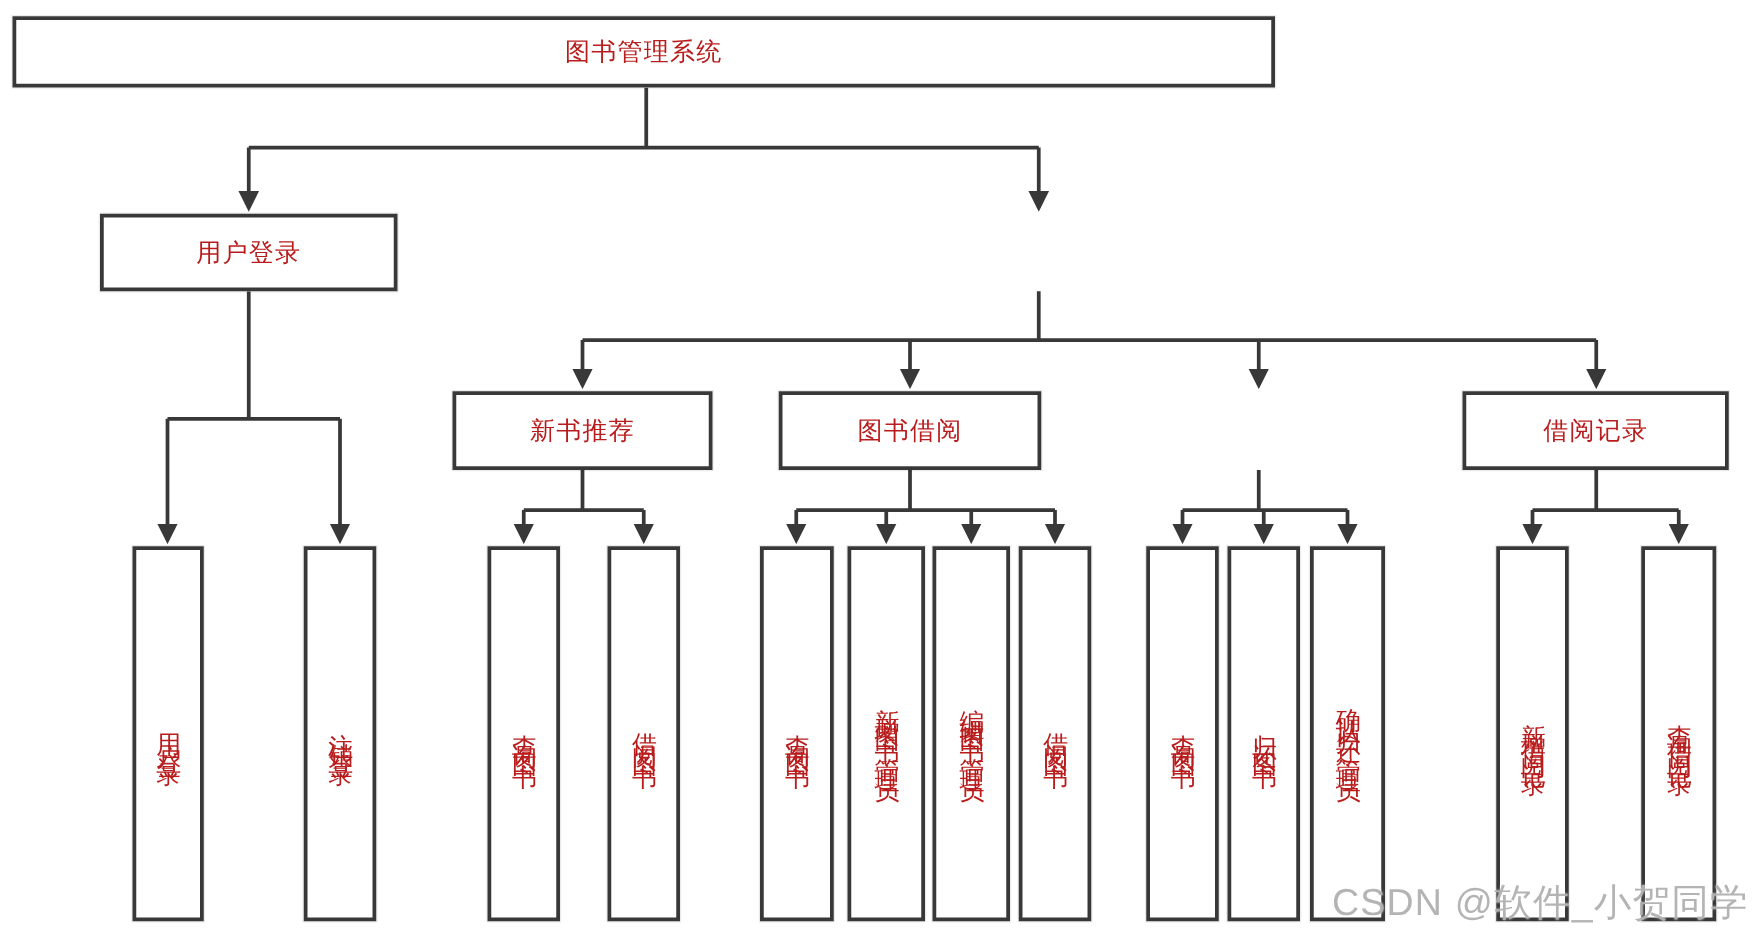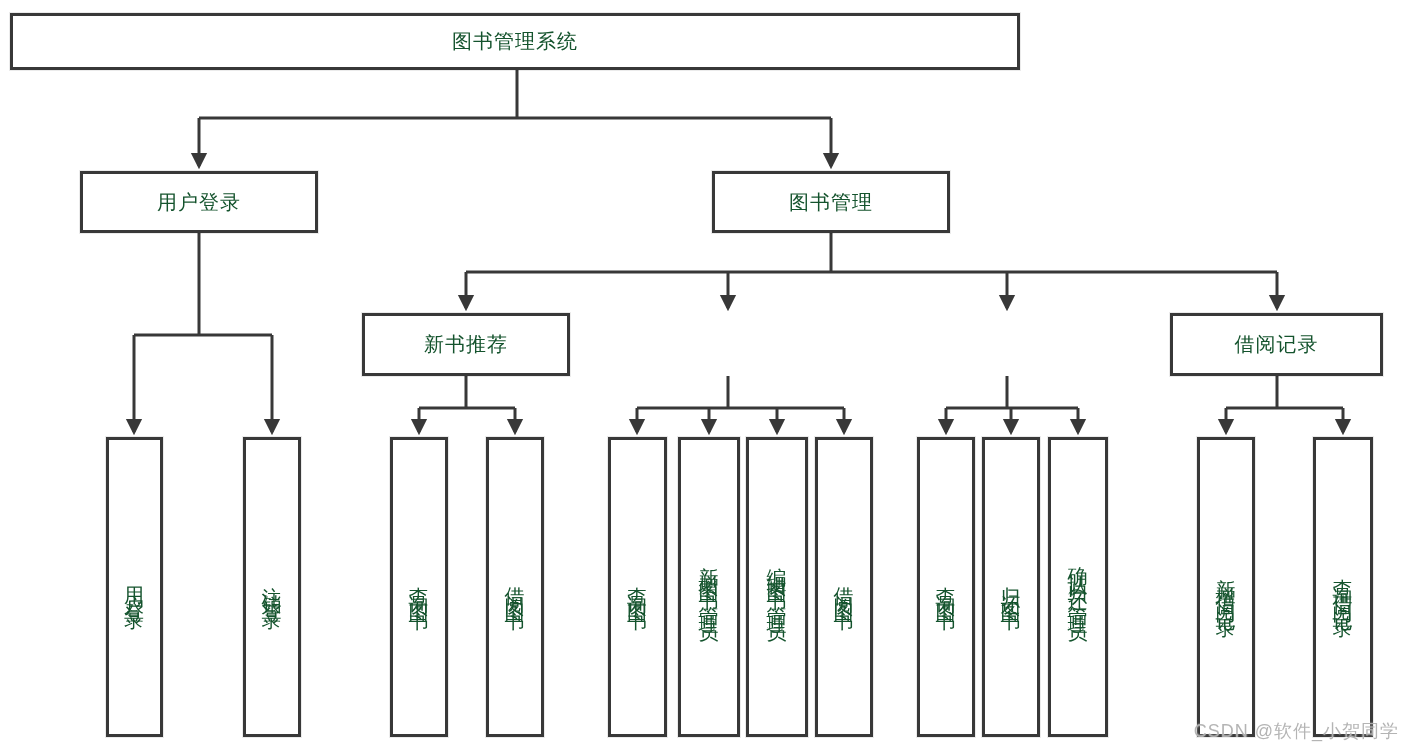--- a/index.html
+++ b/index.html
@@ -15,21 +15,21 @@
     position: absolute;
     left: 0; top: 0;
     width: 1405px; height: 747px;
     z-index: 1;
   }
   .box {
     position: absolute;
     box-sizing: border-box;
     border: 3px solid #383838;
     background: #ffffff;
-    color: #14532d;
+    color: #b91c1c;
     display: flex;
     align-items: center;
     justify-content: center;
     font-size: 20px;
     letter-spacing: 1px;
     z-index: 2;
     box-shadow: 0 0 0 1px rgba(0,0,0,0.08);
   }
   .vbox {
     top: 437px;
@@ -38,21 +38,21 @@
     text-orientation: mixed;
     letter-spacing: 8px;
     font-size: 20px;
     line-height: 1;
   }
   .watermark {
     position: absolute;
     right: 6px;
     bottom: 4px;
     z-index: 3;
-    font-size: 18px;
+    font-size: 30px;
     color: rgba(174,174,174,0.92);
     text-shadow: 0 0 2px rgba(255,255,255,0.85);
     letter-spacing: 1px;
     white-space: nowrap;
   }
 </style>
 </head>
 <body>
 
 <div class="stage">
@@ -96,23 +96,23 @@
 
       <path d="M1277,376 V408 M1226,408 H1343"></path>
       <line x1="1226" y1="408" x2="1226" y2="432" marker-end="url(#arw)"></line>
       <line x1="1343" y1="408" x2="1343" y2="432" marker-end="url(#arw)"></line>
     </g>
   </svg>
 
   <div class="box" style="left:10px; top:13px; width:1010px; height:57px;">图书管理系统</div>
 
   <div class="box" style="left:80px; top:171px; width:238px; height:62px;">用户登录</div>
-  <div class="box" style="left:712px; top:171px; width:238px; height:62px;">图书管理</div>
 
   <div class="box" style="left:362px; top:313px; width:208px; height:63px;text-align:right;">新书推荐</div>
+  <div class="box" style="left:623px; top:313px; width:210px; height:63px;">图书借阅</div>
   <div class="box" style="left:1170px; top:313px; width:213px; height:63px;">借阅记录</div>
 
   <div class="box vbox" style="left:106px; width:57px;">用户登录</div>
   <div class="box vbox" style="left:243px; width:58px;">注销登录</div>
 
   <div class="box vbox" style="left:390px; width:58px;">查询图书</div>
   <div class="box vbox" style="left:486px; width:58px;">借阅图书</div>
 
   <div class="box vbox" style="left:608px; width:59px;">查询图书</div>
   <div class="box vbox" style="left:678px; width:62px;">新增图书（管理员）</div>

